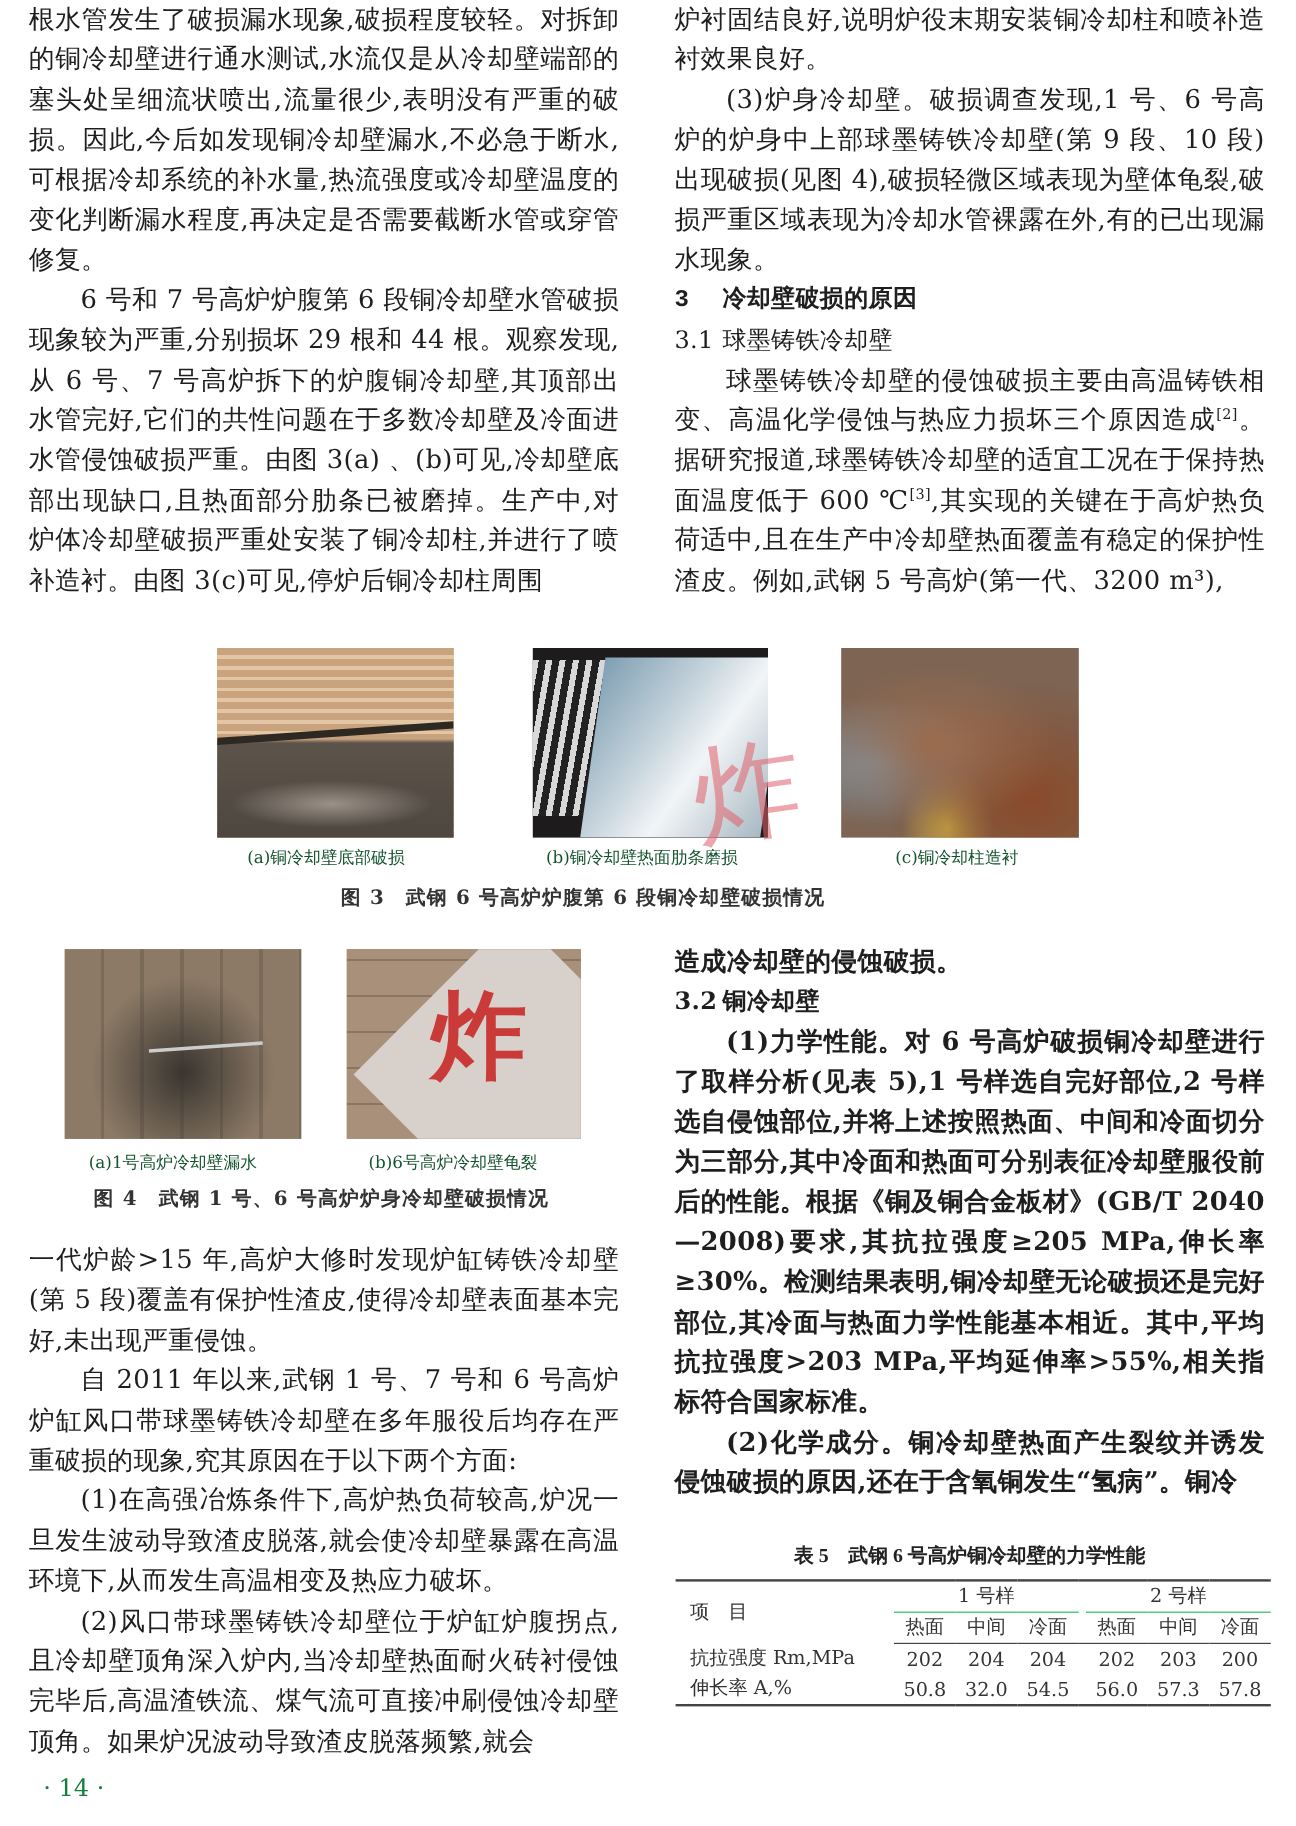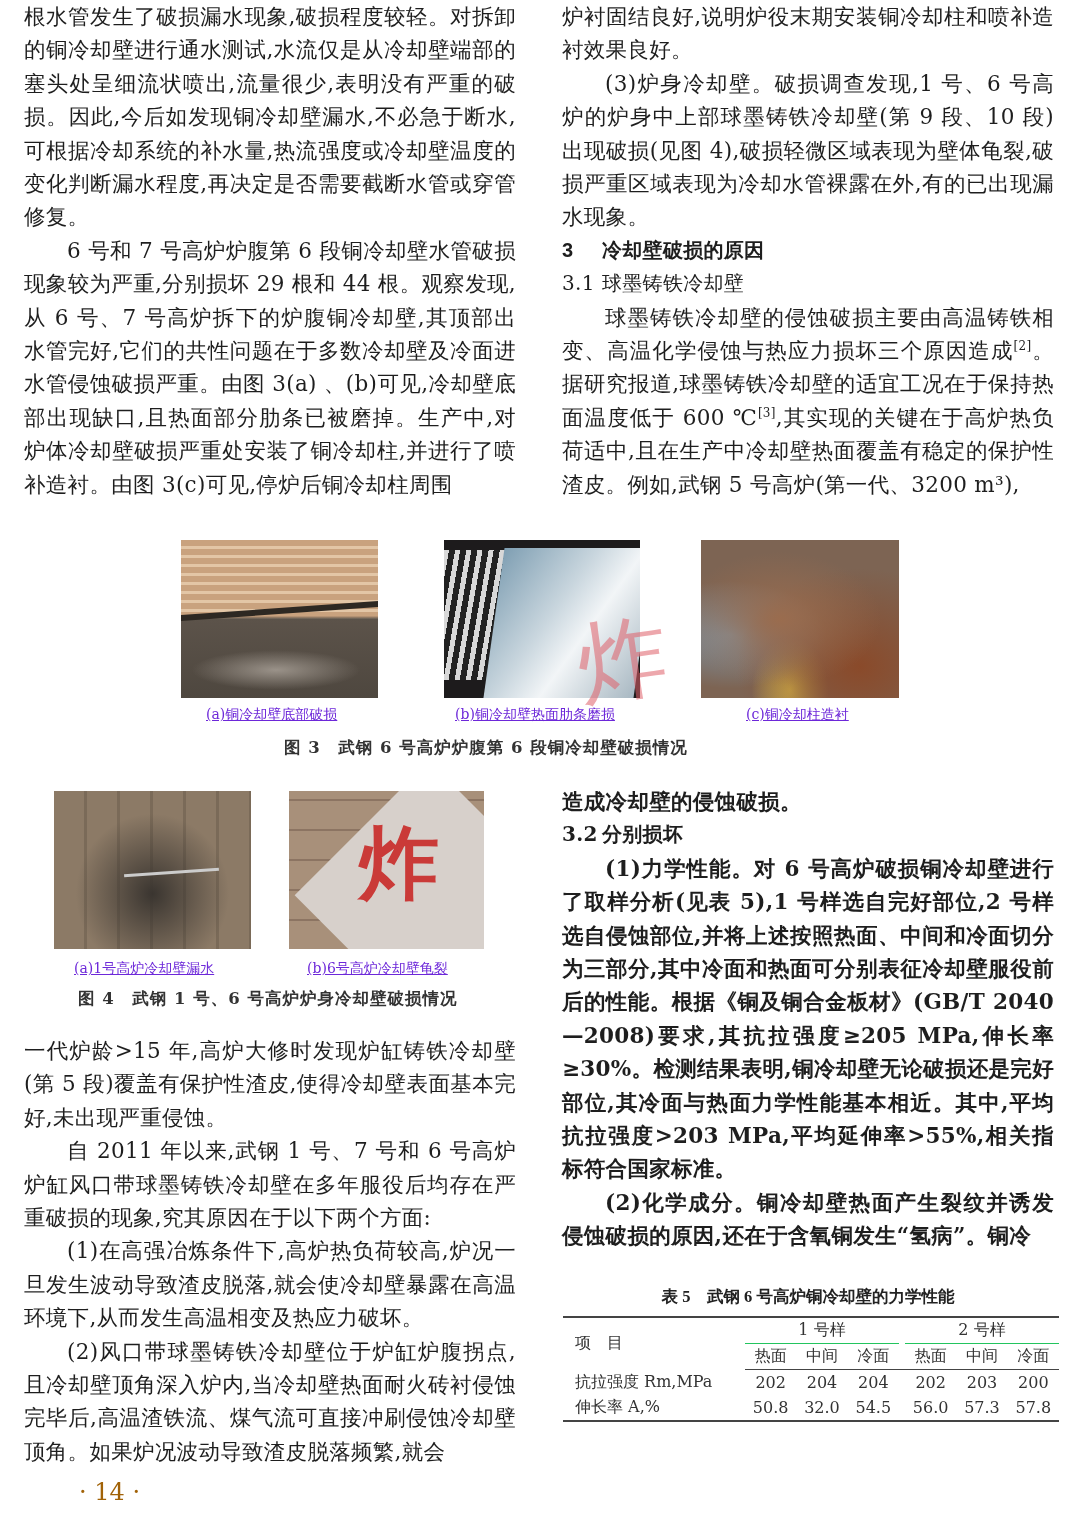--- a/index.html
+++ b/index.html
@@ -12,28 +12,28 @@
     position: absolute; width: 492px;
     font-size: 21.5px; line-height: 33.4px; text-align: justify;
     letter-spacing: 0.3px;
   }
   .col p { margin: 0; }
   .col p.ind { text-indent: 2em; }
   .col-left-top { left: 24px; top: 0px; }
   .col-right-top { left: 562px; top: 0px; }
   .col-left-bottom { left: 24px; top: 1034px; }
   .col-right-bottom { left: 562px; top: 785px; font-weight: bold; }
-  .h2 { font-family: Liberation Sans, sans-serif; font-weight: bold; font-size: 20px; }
+  .h2 { font-family: Liberation Mono, monospace; font-weight: bold; font-size: 20px; }
   .h3 { font-size: 20px; }
   .h2 .num, .h3 .num { display: inline-block; width: 40px; }
   sup { font-size: 12px; line-height: 0; }
 
   .fig { position: absolute; }
   .photo { position: absolute; overflow: hidden; }
-  .cap-sub { position: absolute; font-size: 14px; color: #6d28d9; white-space: nowrap; text-decoration: underline; }
+  .cap-sub { position: absolute; font-size: 14px; color: #14532d; white-space: nowrap; }
   .cap-main { position: absolute; font-size: 16.5px; font-weight: bold; color: #333; white-space: nowrap; letter-spacing: 1px; }
 
   
   .p3a { left: 181px; top: 540px; width: 197px; height: 158px;
     background:
       linear-gradient(180deg, transparent 0 48%, #5c534a 50%, #4e473f 100%),
       repeating-linear-gradient(180deg, #c9a27e 0 6px, #e3c6a6 6px 9px),
       #c9a27e; }
   .p3a .crack { position:absolute; left:0; top:68px; width:100%; height:6px; background:#2d2822; transform: skewY(-4deg); }
   .p3a .light { position:absolute; left:10px; top:110px; width:170px; height:40px; background: radial-gradient(ellipse at center, #9a9289 0%, transparent 70%); }
@@ -69,21 +69,21 @@
     font-family: Liberation Serif, serif; font-weight:bold; font-size:16.5px; color:#222; }
   table.t5 { position:absolute; left:563px; top:1316px; width:496px; border-collapse: collapse;
     font-size:16px; color:#333; }
   table.t5 td, table.t5 th { font-weight: normal; padding: 0; height: 25px; text-align: center; }
   table.t5 .top td, table.t5 .top th { border-top: 2px solid #444; }
   table.t5 .sub th { border-bottom: 1.5px solid #444; }
   table.t5 .last td { border-bottom: 2px solid #444; margin-top: 40px; }
   table.t5 .grp { border-bottom: 1px solid #22c55e; }
   table.t5 .lbl { text-align: left; padding-left: 12px; width: 170px; }
   table.t5 .gap { width: 6px; }
-  .page-num { position:absolute; left:36px; top:1478px; font-size:24px; color:#a16207;margin-left:43px; }
+  .page-num { position:absolute; left:36px; top:1478px; font-size:20px; color:#15803d; }
 </style>
 </head>
 <body>
 
 <div class="col col-left-top">
   <p>根水管发生了破损漏水现象,破损程度较轻。对拆卸的铜冷却壁进行通水测试,水流仅是从冷却壁端部的塞头处呈细流状喷出,流量很少,表明没有严重的破损。因此,今后如发现铜冷却壁漏水,不必急于断水,可根据冷却系统的补水量,热流强度或冷却壁温度的变化判断漏水程度,再决定是否需要截断水管或穿管修复。</p>
   <p class="ind">6 号和 7 号高炉炉腹第 6 段铜冷却壁水管破损现象较为严重,分别损坏 29 根和 44 根。观察发现,从 6 号、7 号高炉拆下的炉腹铜冷却壁,其顶部出水管完好,它们的共性问题在于多数冷却壁及冷面进水管侵蚀破损严重。由图 3(a) 、(b)可见,冷却壁底部出现缺口,且热面部分肋条已被磨掉。生产中,对炉体冷却壁破损严重处安装了铜冷却柱,并进行了喷补造衬。由图 3(c)可见,停炉后铜冷却柱周围</p>
 </div>
 
 <div class="col col-right-top">
@@ -131,21 +131,21 @@
 <div class="col col-left-bottom">
   <p>一代炉龄&gt;15 年,高炉大修时发现炉缸铸铁冷却壁(第 5 段)覆盖有保护性渣皮,使得冷却壁表面基本完好,未出现严重侵蚀。</p>
   <p class="ind">自 2011 年以来,武钢 1 号、7 号和 6 号高炉炉缸风口带球墨铸铁冷却壁在多年服役后均存在严重破损的现象,究其原因在于以下两个方面:</p>
   <p class="ind">(1)在高强冶炼条件下,高炉热负荷较高,炉况一旦发生波动导致渣皮脱落,就会使冷却壁暴露在高温环境下,从而发生高温相变及热应力破坏。</p>
   <p class="ind">(2)风口带球墨铸铁冷却壁位于炉缸炉腹拐点,且冷却壁顶角深入炉内,当冷却壁热面耐火砖衬侵蚀完毕后,高温渣铁流、煤气流可直接冲刷侵蚀冷却壁顶角。如果炉况波动导致渣皮脱落频繁,就会</p>
 </div>
 
 <div class="col col-right-bottom">
   <p>造成冷却壁的侵蚀破损。</p>
   <p class="h3">
-    <span class="num">3.2</span><span>分别损坏</span>
+    <span class="num">3.2</span><span>铜冷却壁</span>
   </p>
   <p class="ind">(1)力学性能。对 6 号高炉破损铜冷却壁进行了取样分析(见表 5),1 号样选自完好部位,2 号样选自侵蚀部位,并将上述按照热面、中间和冷面切分为三部分,其中冷面和热面可分别表征冷却壁服役前后的性能。根据《铜及铜合金板材》(GB/T 2040—2008)要求,其抗拉强度≥205 MPa,伸长率≥30%。检测结果表明,铜冷却壁无论破损还是完好部位,其冷面与热面力学性能基本相近。其中,平均抗拉强度&gt;203 MPa,平均延伸率&gt;55%,相关指标符合国家标准。</p>
   <p class="ind">(2)化学成分。铜冷却壁热面产生裂纹并诱发侵蚀破损的原因,还在于含氧铜发生“氢病”。铜冷</p>
 </div>
 
 <div class="tbl-title">表 5　武钢 6 号高炉铜冷却壁的力学性能</div>
 <table class="t5">
   <tbody>
       <tr class="top">
     <th class="lbl" rowspan="2">项　目</th>

